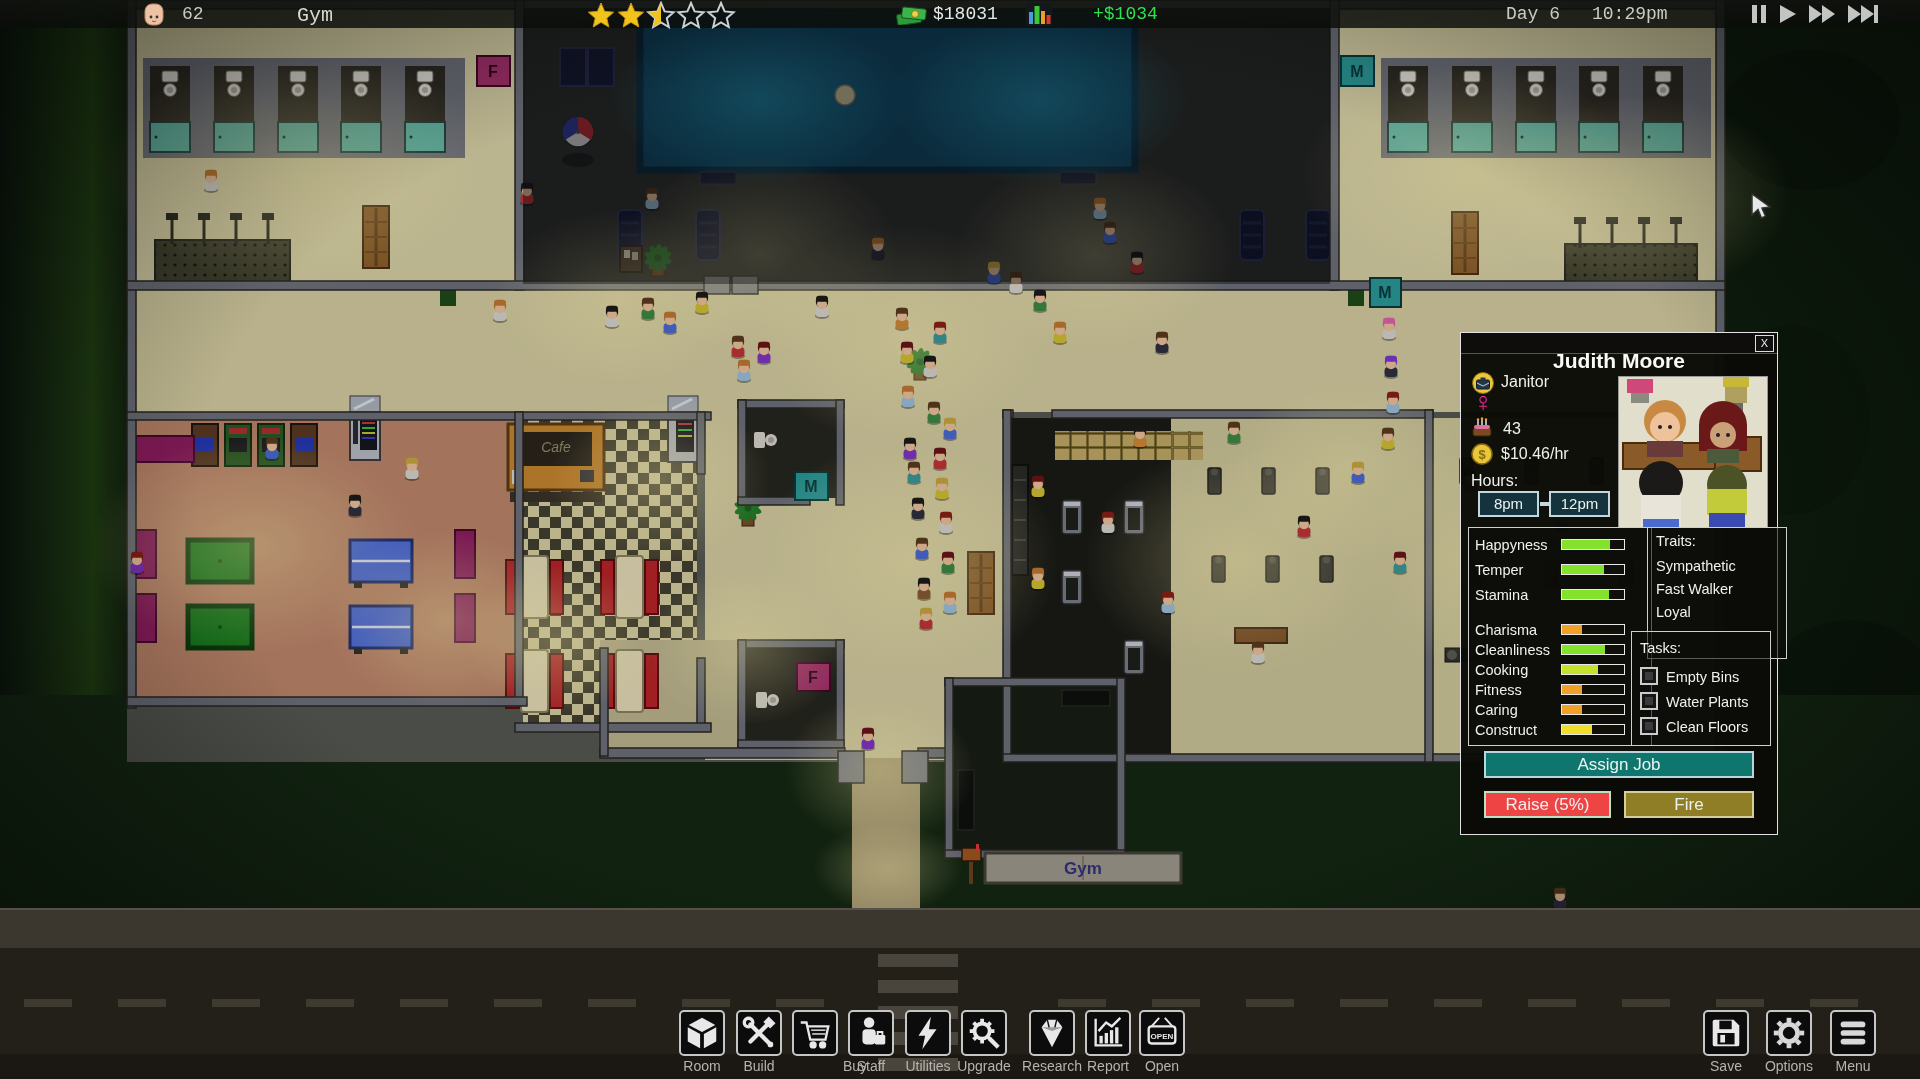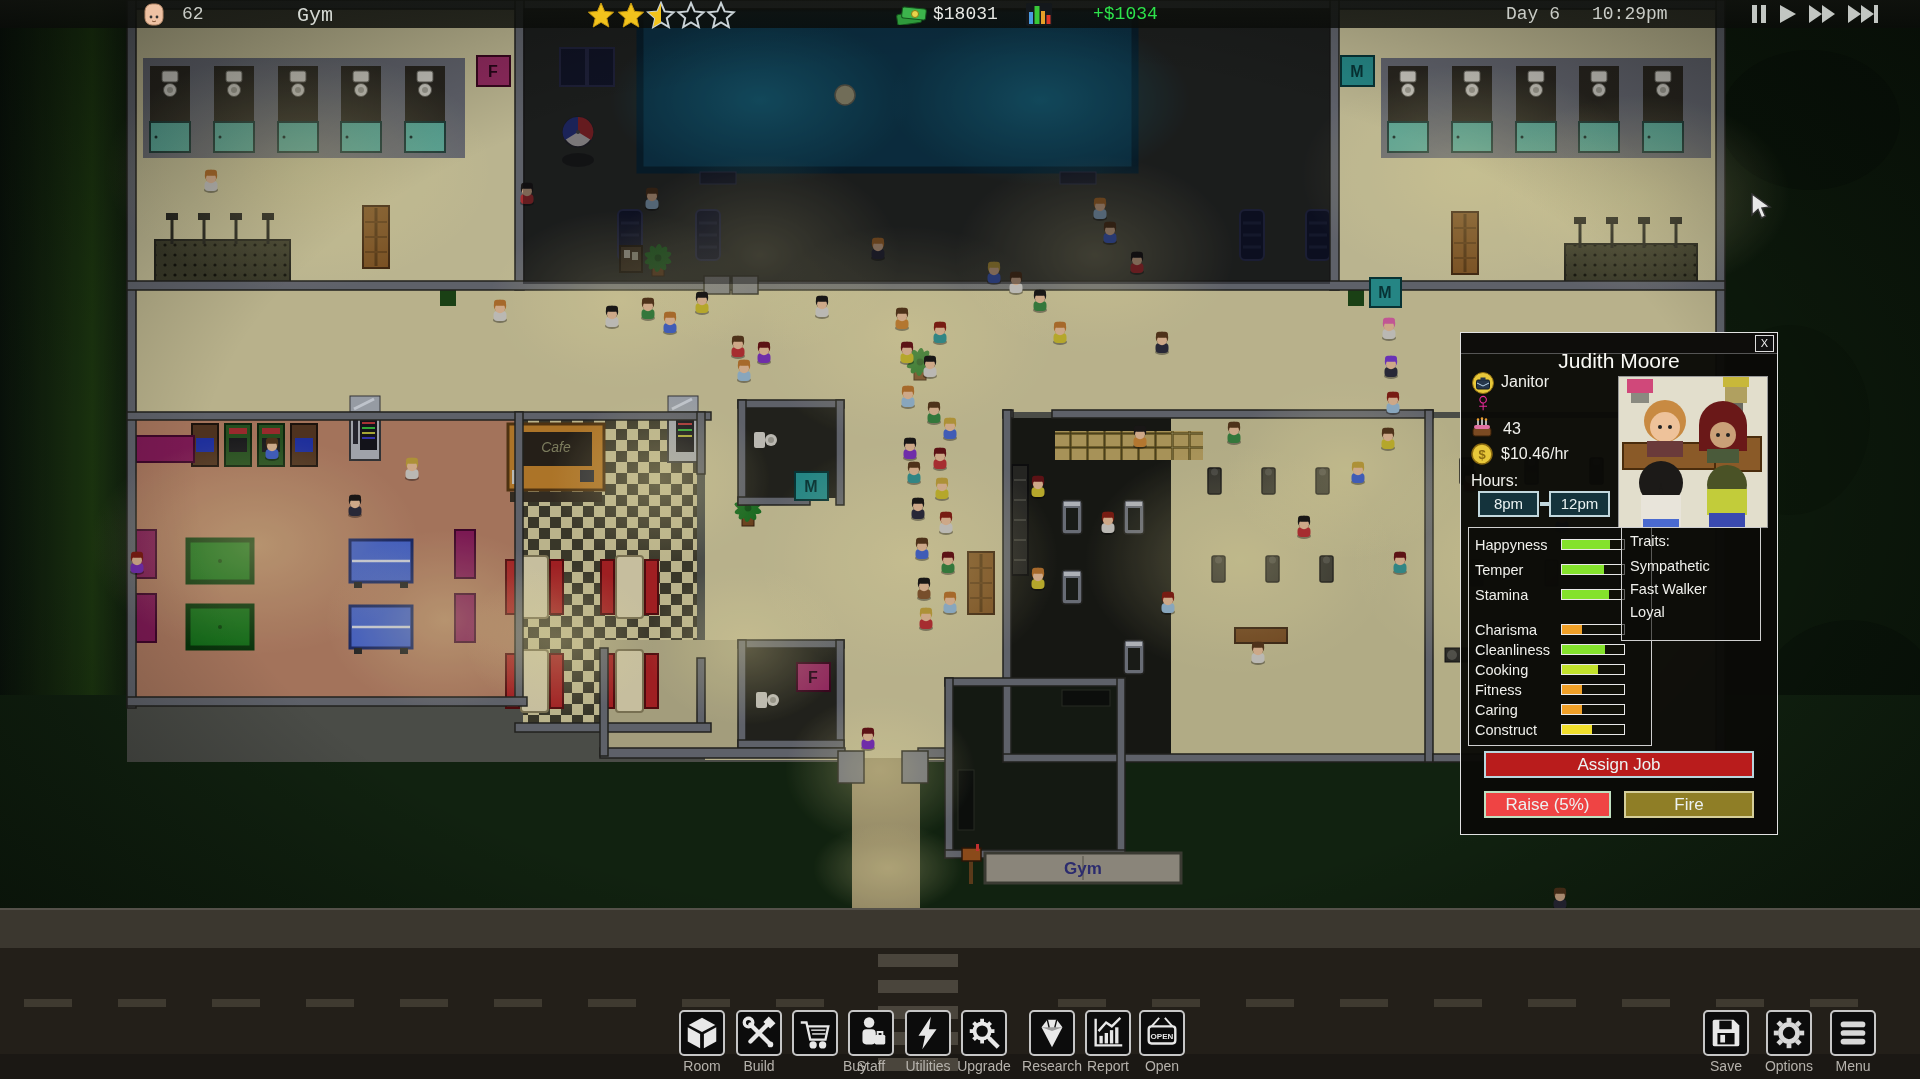--- a/index.html
+++ b/index.html
@@ -15,36 +15,36 @@
   .tb-green{color:#2de24b;margin-left:36px;}
   #stars{position:absolute;left:586px;top:1px;display:flex;}
   
   #panel{position:absolute;left:1460px;top:332px;width:318px;height:503px;
          background:rgba(10,10,7,.97);border:1px solid #e2e2e2;box-sizing:border-box;
          color:#f0f0ec;z-index:40;font-size:15px;}
   #panel .abs{position:absolute;}
   #panel-titlebar{position:absolute;left:0;top:0;width:100%;height:20px;border-bottom:1px solid #555;background:#0e0d0b;}
   #panel-close{position:absolute;right:3px;top:2px;width:17px;height:15px;border:1px solid #ddd;
                font-size:11px;text-align:center;line-height:14px;color:#eee;background:#111;cursor:pointer;}
-  #panel-name{left:0;top:16px;width:100%;text-align:center;font-size:21px;color:#fafaf6;}
+  #panel-name{left:0;top:16px;width:100%;text-align:center;font-size:21px;color:#fafaf6;font-weight:bold;}
   .p-ic{position:absolute;width:22px;height:22px;}
   .hour-btn{position:absolute;width:61px;height:26px;background:#14333c;border:2px solid #c2d8de;
             box-sizing:border-box;color:#eaf2f2;font-size:15px;text-align:center;line-height:22px;cursor:pointer;}
   .pbox{position:absolute;border:1px solid #cfcfcf;background:rgba(12,11,9,.6);box-sizing:border-box;}
   .stat-row{position:absolute;left:0;width:100%;height:16px;}
   .stat-label{position:absolute;left:6px;top:0;font-size:14.5px;}
   .stat-bar{position:absolute;left:92px;top:2px;width:64px;height:11px;border:1px solid #e8e8e8;
             background:#101008;box-sizing:border-box;}
   .stat-fill{display:block;height:100%;}
   .trait{position:absolute;left:8px;font-size:14.5px;}
   .task-row{position:absolute;left:8px;height:18px;font-size:14.5px;}
   .chk{display:inline-block;width:14px;height:14px;border:2px solid #cccccc;background:#3a3a3a;
        box-shadow:inset 0 0 0 3px #161616;vertical-align:-3px;margin-right:8px;cursor:pointer;}
   .pbtn{position:absolute;box-sizing:border-box;text-align:center;color:#ecf2f2;font-size:17px;cursor:pointer;}
-  #btn-assign{left:23px;top:418px;width:270px;height:27px;background:#b91c1c;border:2px solid #b9d6de;line-height:23px;}
+  #btn-assign{left:23px;top:418px;width:270px;height:27px;background:#0f766e;border:2px solid #b9d6de;line-height:23px;}
   #btn-raise{left:23px;top:458px;width:127px;height:27px;background:#ef4444;border:2px solid #bfe0c0;line-height:23px;}
   #btn-fire{left:163px;top:458px;width:130px;height:27px;background:#8f7e26;border:2px solid #d6cf9a;line-height:23px;}
   
   .tb-btn{position:absolute;top:1010px;width:46px;height:46px;background:#0c0c0c;border:2px solid #c6c6c6;
           border-radius:5px;box-sizing:border-box;display:flex;align-items:center;justify-content:center;
           z-index:30;cursor:pointer;}
   .tb-lab{position:absolute;top:1058px;width:80px;margin-left:-40px;text-align:center;
           font-size:14px;color:#b6b2ac;z-index:30;}
   #cursor{position:absolute;left:1750px;top:193px;z-index:60;}
 </style>
@@ -1131,27 +1131,33 @@
         </span>
       </div>
     <div class="stat-row" style="top:194px">
         <span class="stat-label">Construct</span>
         <span class="stat-bar">
           <span class="stat-fill" style="width: 48%; background: rgb(240, 222, 44);"></span>
         </span>
       </div>
   </div>
 
-  <div class="pbox" style="left:160px;top:194px;width:140px;height:114px">
+  <div class="pbox" style="left:186px;top:194px;width:140px;height:132px">
     <span class="trait" style="top:5px">Traits:</span>
     <span class="trait" style="top:30px">Sympathetic</span>
     <span class="trait" style="top:53px">Fast Walker</span>
     <span class="trait" style="top:76px">Loyal</span>
   </div>
 
+  <div class="pbox" style="left:170px;top:298px;width:140px;height:115px">
+    <span class="trait" style="top:8px">Tasks:</span>
+    <div class="task-row" style="top:35px"><span class="chk"></span><span>Empty Bins</span></div>
+    <div class="task-row" style="top:60px"><span class="chk"></span><span>Water Plants</span></div>
+    <div class="task-row" style="top:85px"><span class="chk"></span><span>Clean Floors</span></div>
+  </div>
 
   <div id="btn-assign" class="pbtn">Assign Job</div>
   <div id="btn-raise" class="pbtn">Raise (5%)</div>
   <div id="btn-fire" class="pbtn">Fire</div>
 </div>
 
 <div id="toolbar">
   <div class="tb-btn" style="left:679px">
     <svg width="38" height="38" viewBox="0 0 40 40" fill="#e8e8e8">
       <polygon points="20,4 34,11.5 20,19 6,11.5"></polygon>

